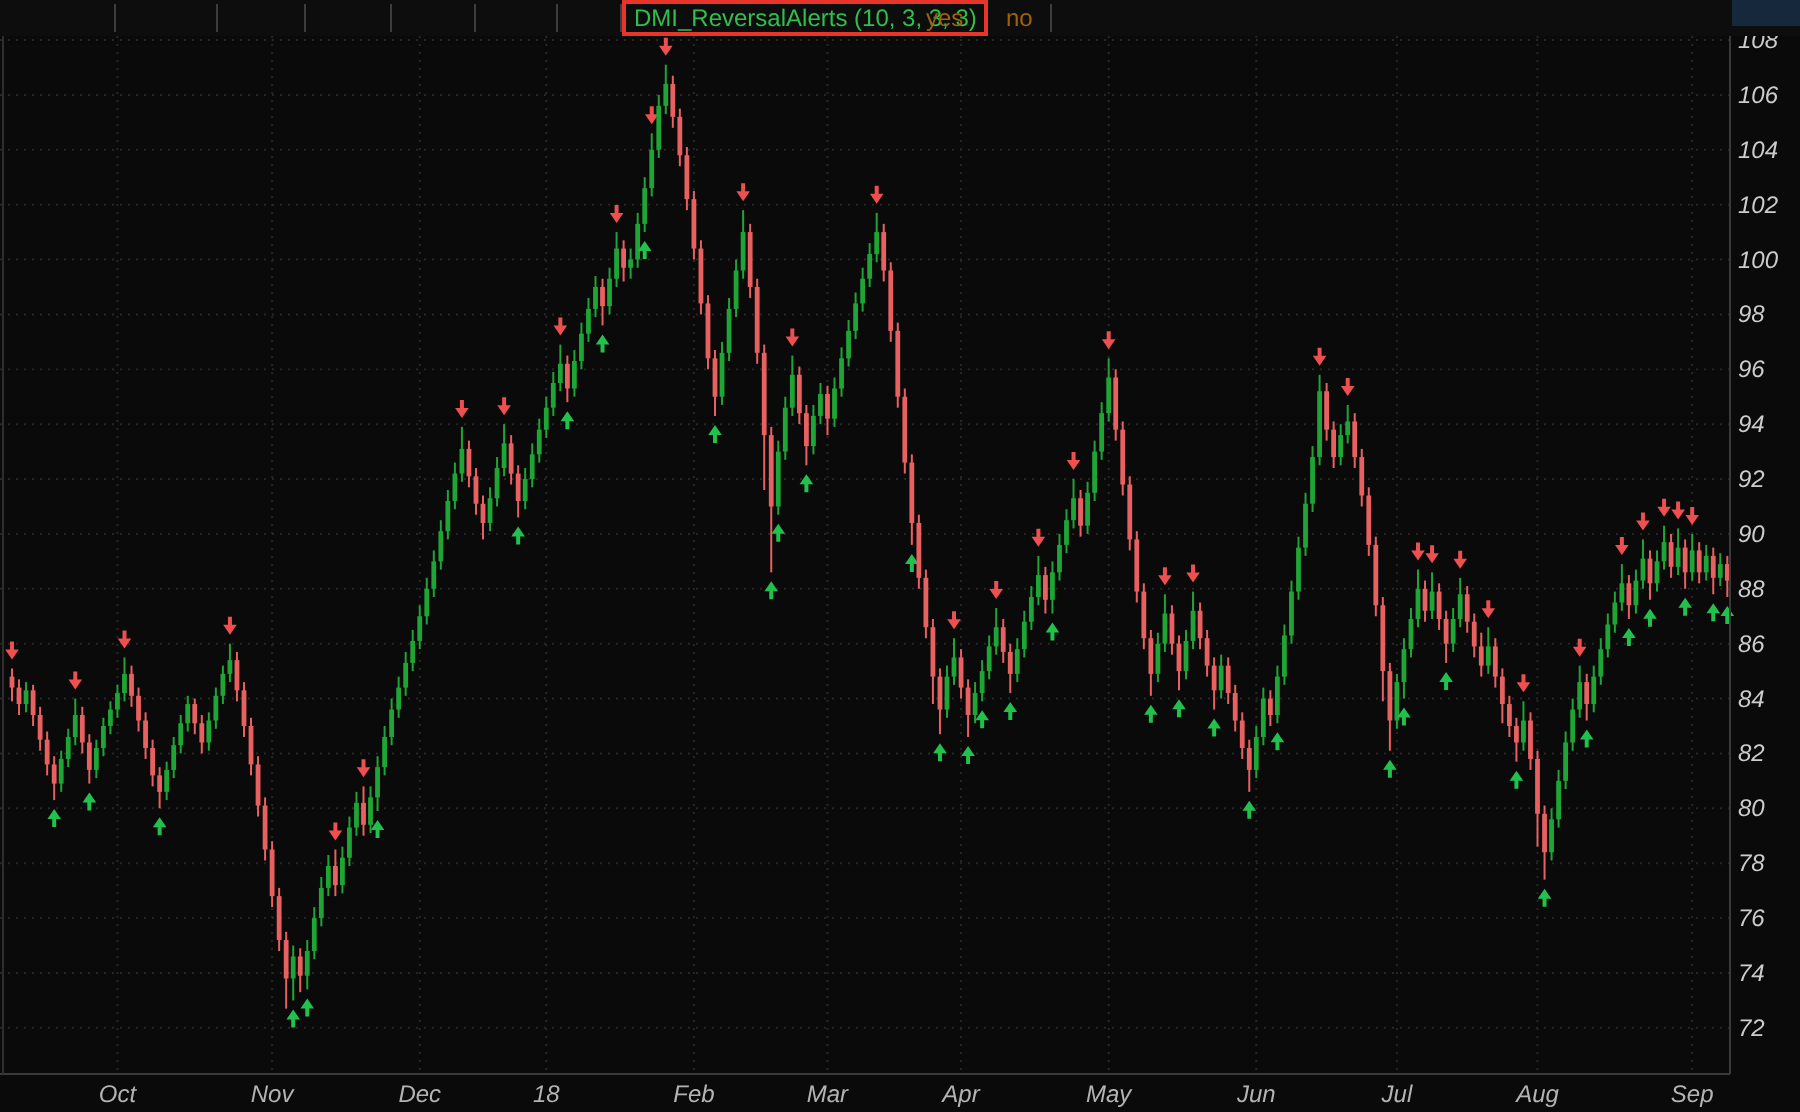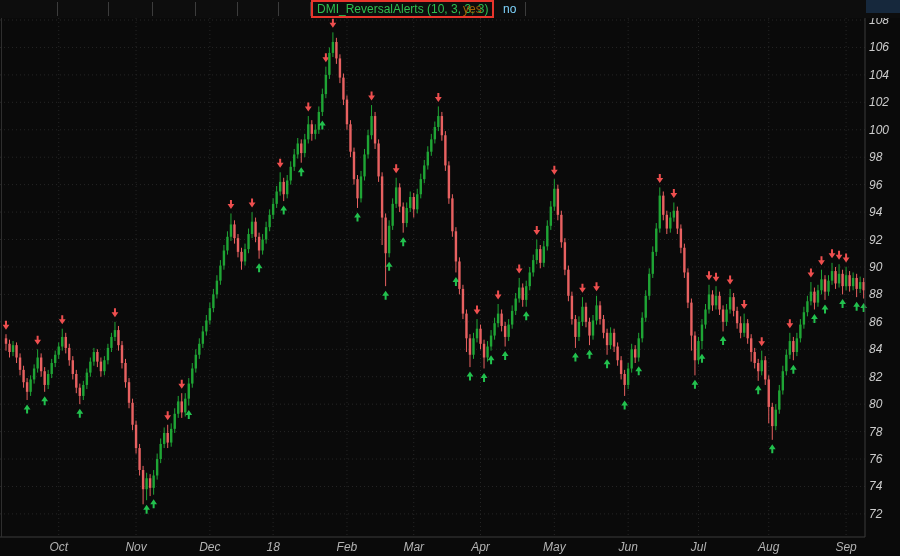--- a/index.html
+++ b/index.html
@@ -8,21 +8,21 @@
   
   #header{position:absolute;left:0;top:0;width:900px;height:18px;background:#0d0d0d;
           border-bottom:1px solid #242424;}
   .hdr-div{position:absolute;top:2px;height:14px;width:1px;background:#3c3c3c;}
   #indicator-box{position:absolute;left:311px;top:0px;height:14px;border:2px solid #e8352c;
                  background:#0d0d0d;display:flex;align-items:center;padding:0 4px;}
   #indicator-box span{color:#2fbf4f;font-size:12px;white-space:nowrap;line-height:14px;}
   .hdr-opt{position:absolute;top:0;height:18px;display:flex;align-items:center;padding:0 7px;
            font-size:12px;cursor:default;}
   #opt-yes{left:456px;color:#a16207;}
-  #opt-no{left:496px;color:#7dd3fc;}
+  #opt-no{left:496px;color:#a16207;}
   #navy-corner{position:absolute;left:866px;top:0;width:34px;height:13px;background:#16283c;}
   
   #chart-wrap{position:absolute;left:0;top:18px;width:900px;height:538px;font-style:italic;}
   svg text{font-family:"Liberation Sans",sans-serif;}
   .price-label{fill:#cccccc;font-size:12px;}
   .month-label{fill:#b3b3b3;font-size:12px;}
 </style>
 </head>
 <body>
 

